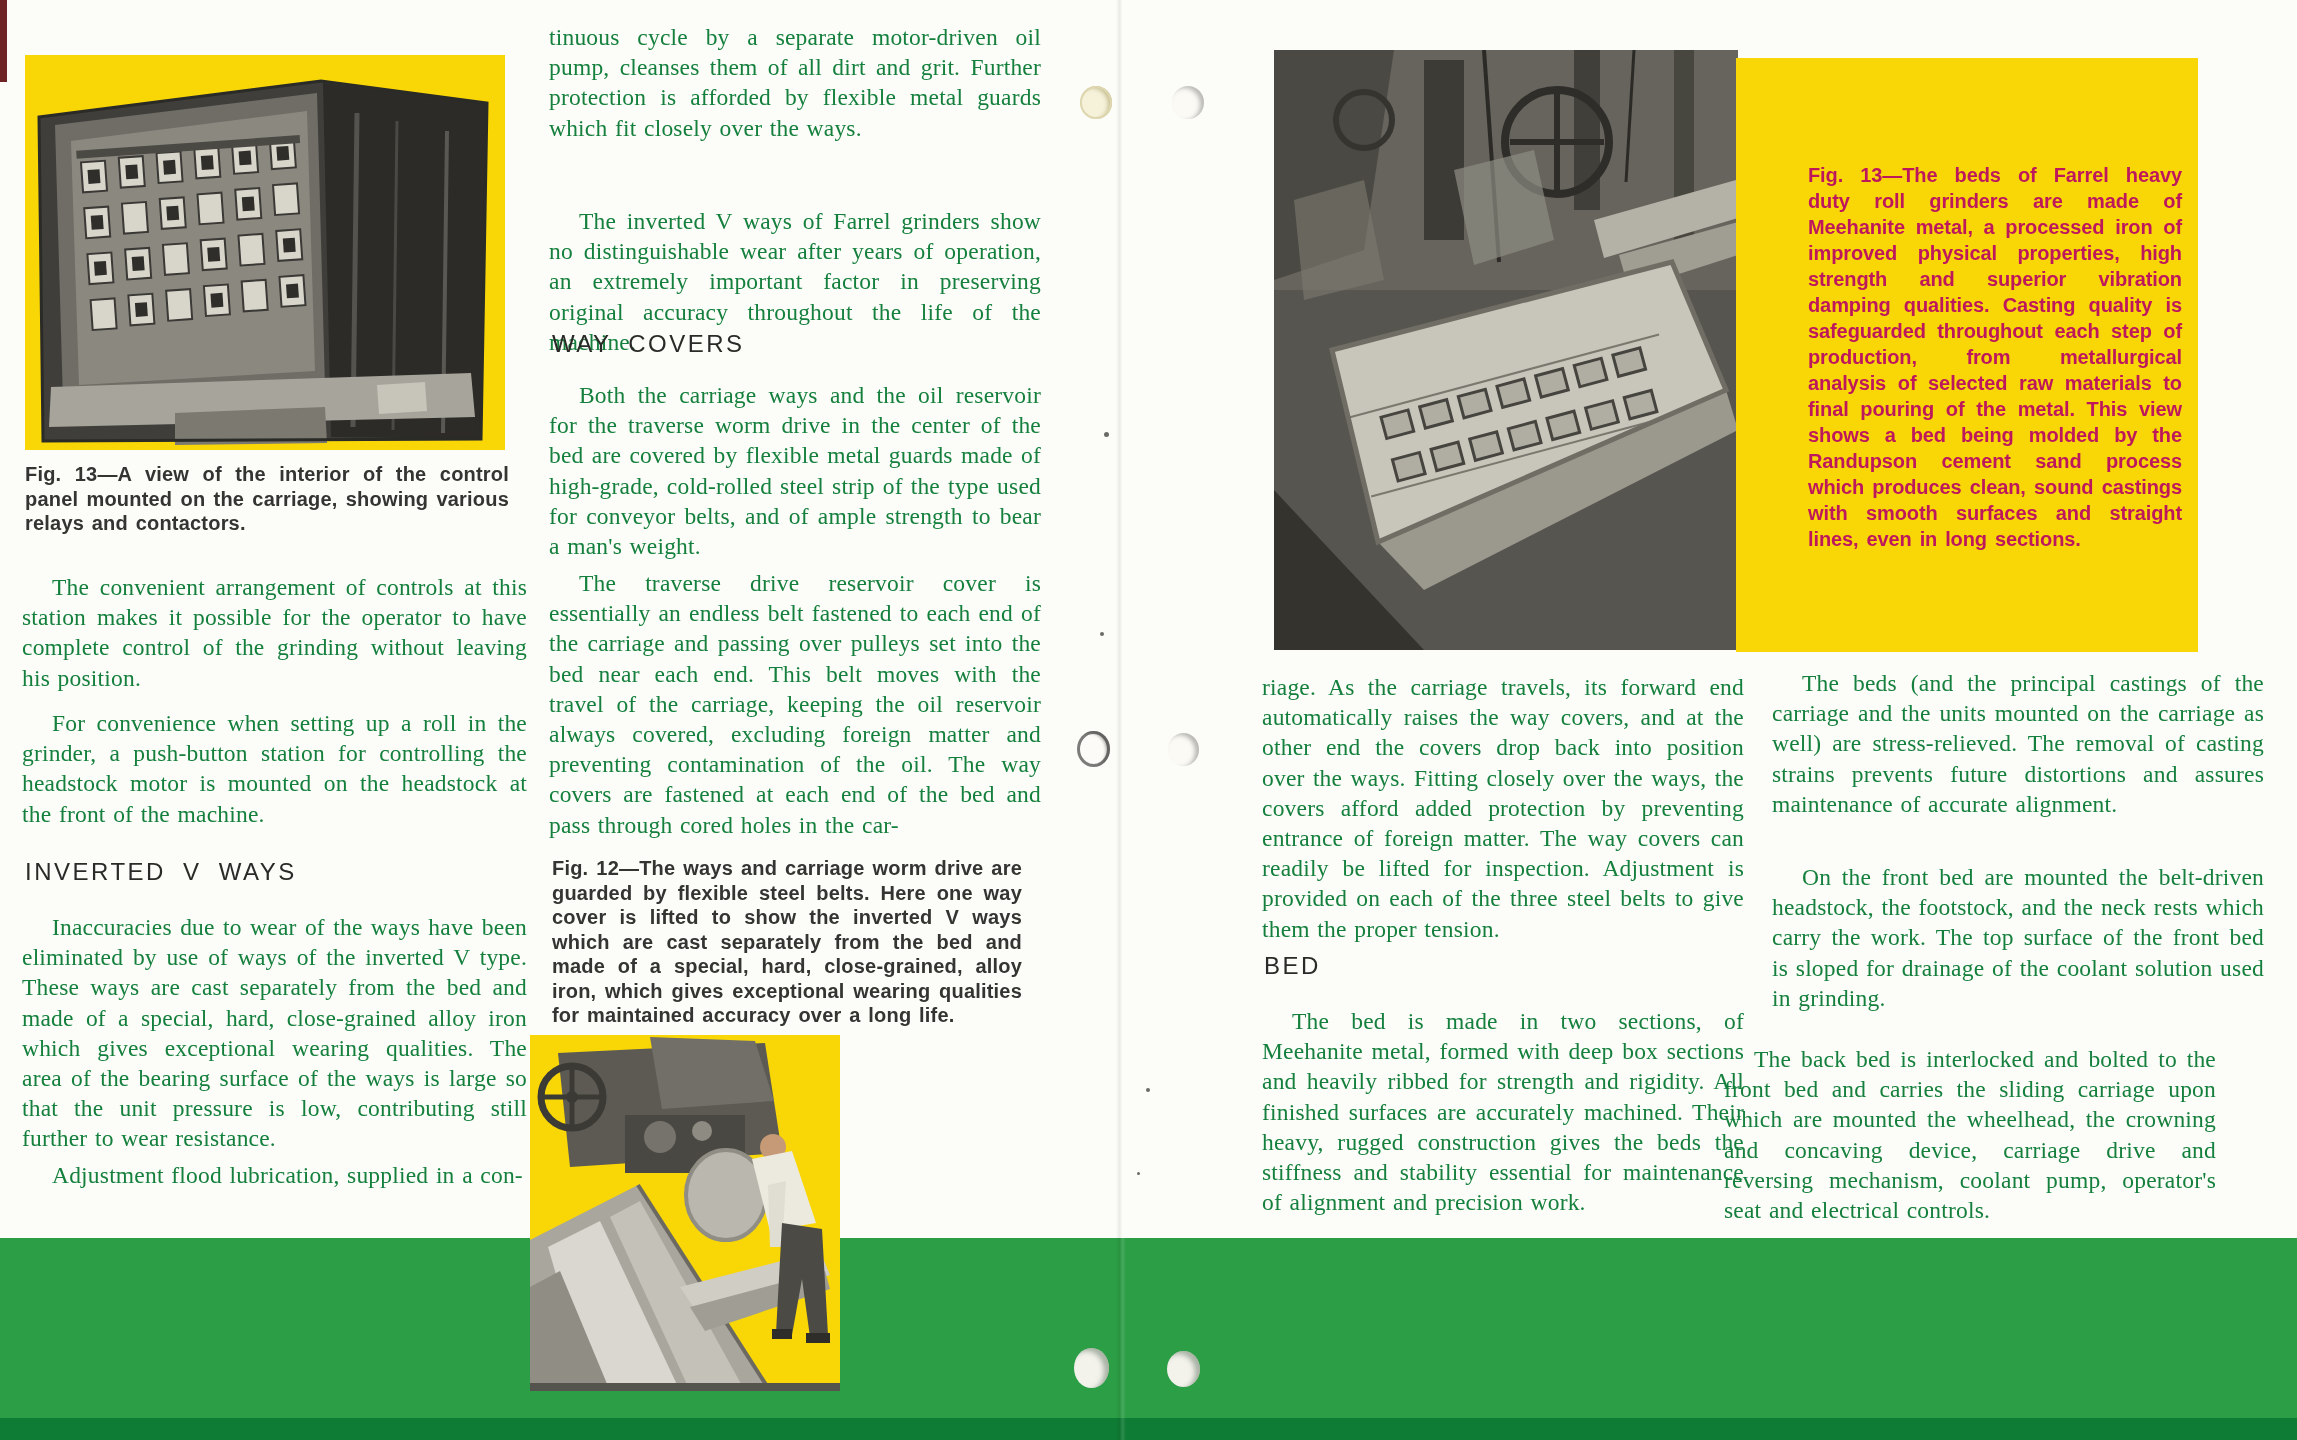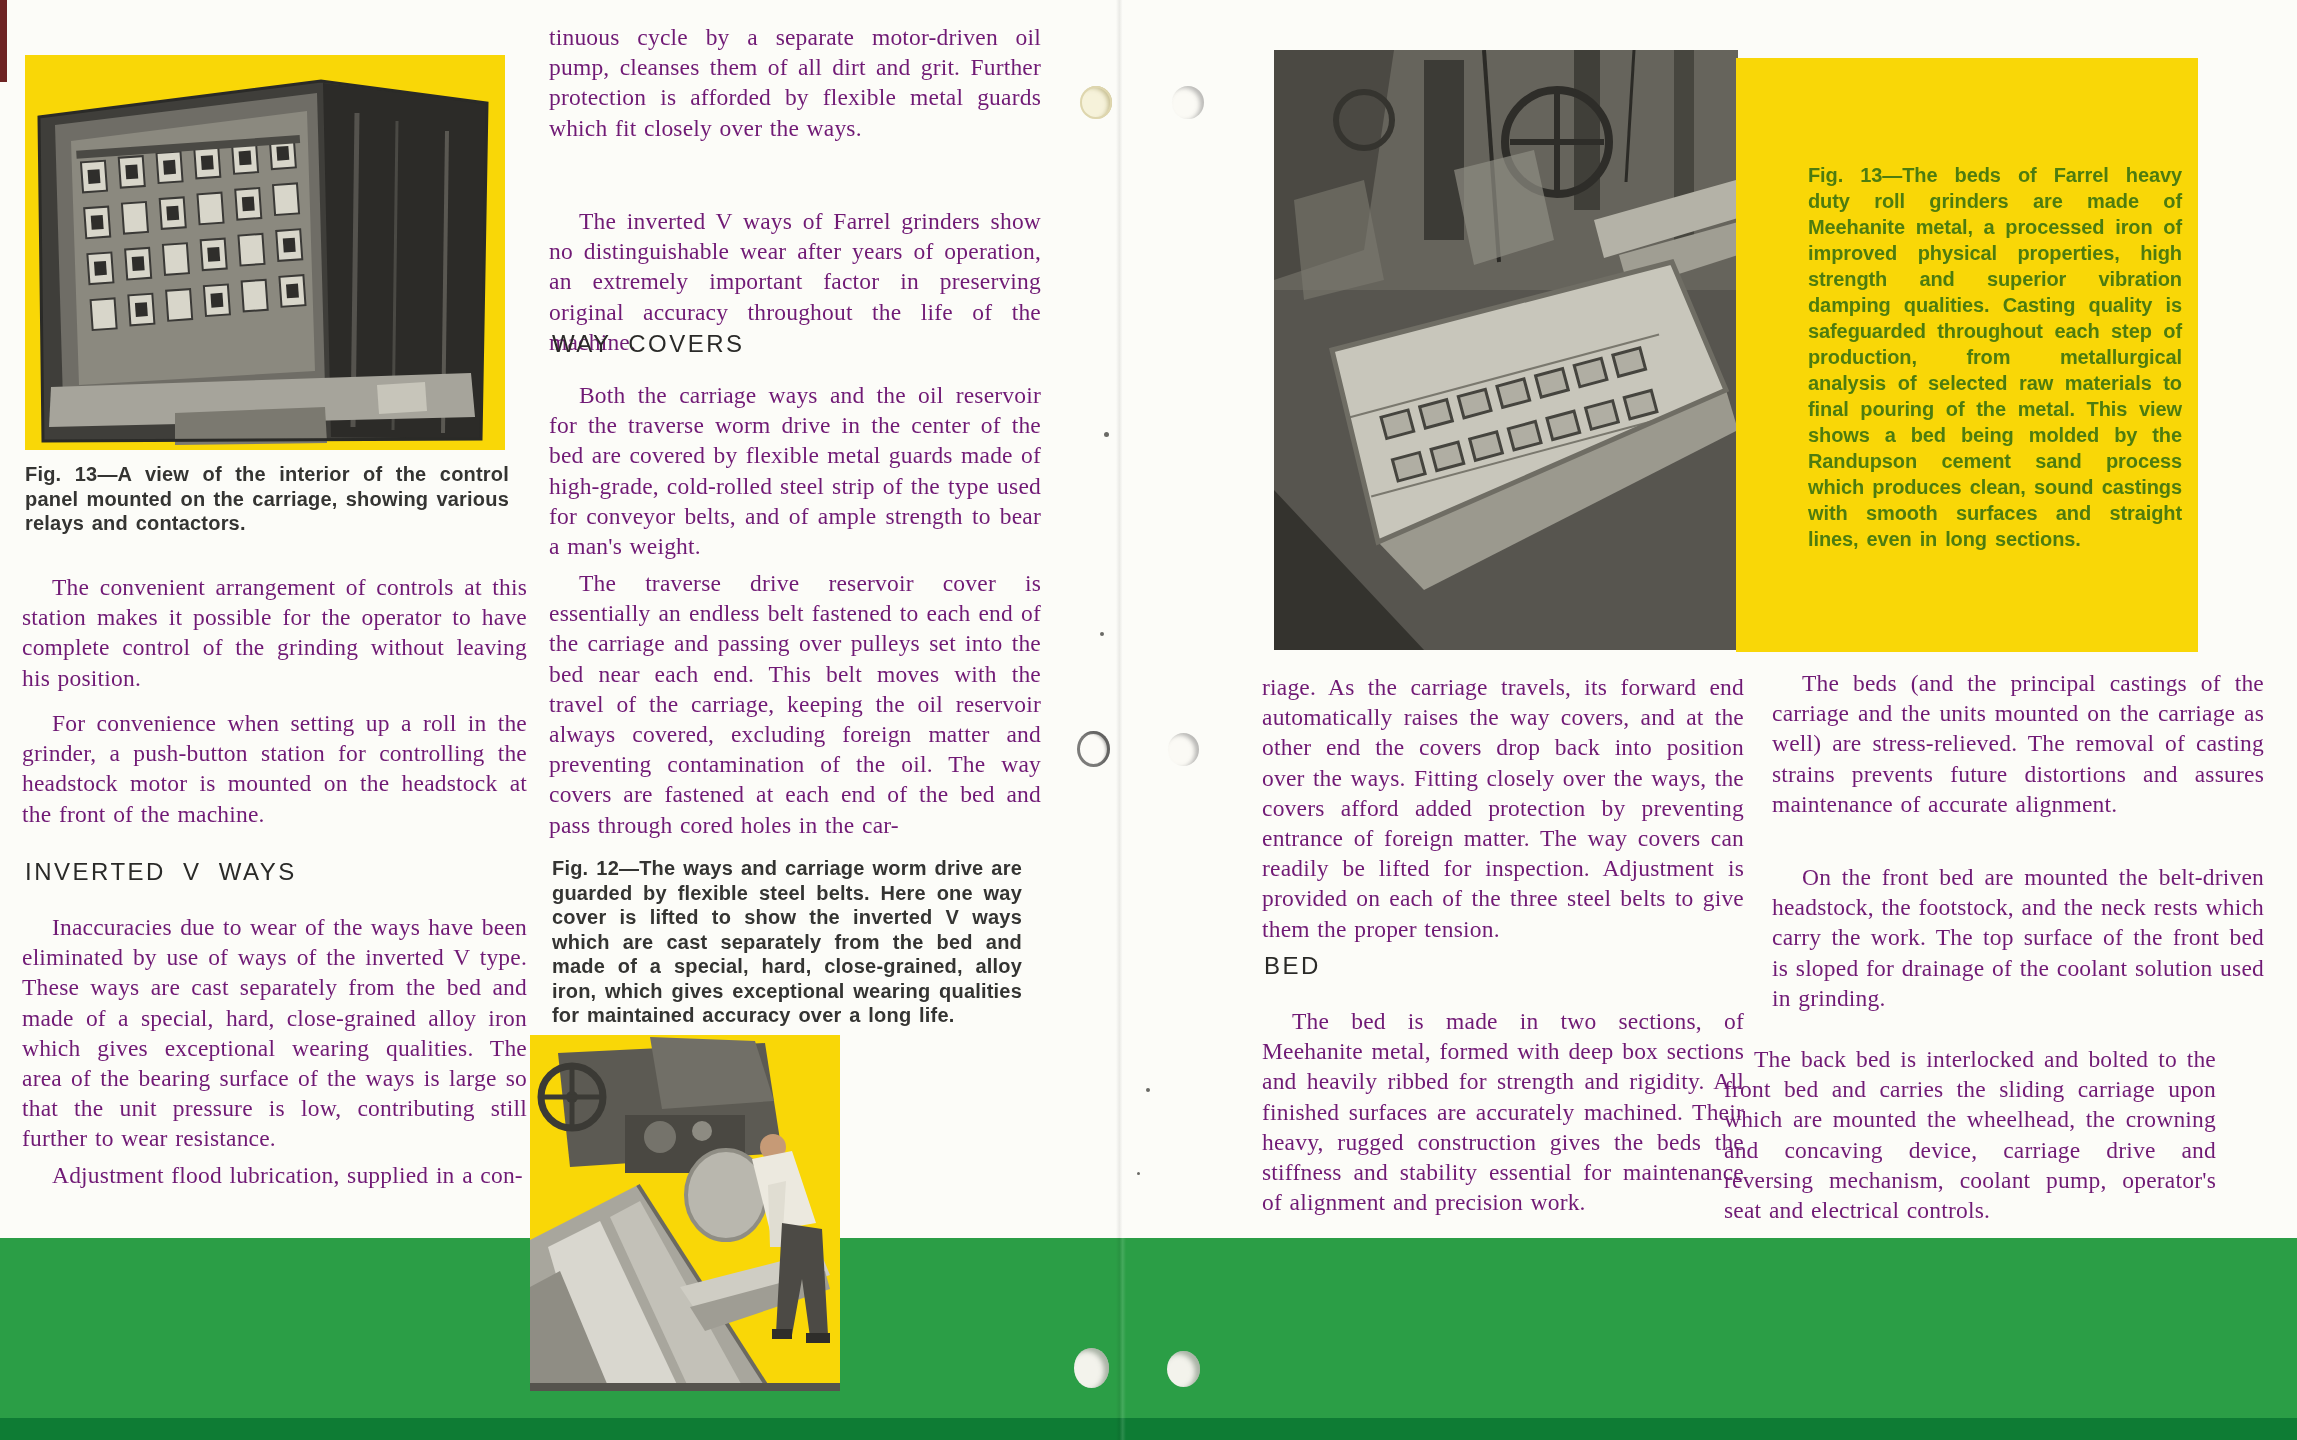--- a/index.html
+++ b/index.html
@@ -5,38 +5,38 @@
   html,body{margin:0;padding:0;}
   body{
     width:2297px;height:1440px;position:relative;overflow:hidden;
     background:#fcfcf8;
     font-family:"Liberation Serif", serif;
   }
   .abs{position:absolute;}
   .body-text{
     font-family:"Liberation Serif", serif;
     font-size:23.5px;line-height:30.2px;
-    color:#701a75;text-align:justify;
+    color:#15803d;text-align:justify;
     letter-spacing:0.2px;word-spacing:1.5px;
   }
   .indent{text-indent:30px;}
   .sec-heading{
     font-family:"Liberation Sans", sans-serif;
     font-weight:400;font-size:24px;color:#2a2a28;
     letter-spacing:2.5px;word-spacing:8px;
   }
   .caption{
     font-family:"Liberation Sans", sans-serif;
     font-weight:700;font-size:20px;line-height:24.5px;
     color:#343432;text-align:justify;letter-spacing:0.2px;word-spacing:2px;
   }
   .fig13-text{
     font-family:"Liberation Sans", sans-serif;
     font-weight:700;font-size:20px;line-height:26px;
-    color:#4d7c0f;text-align:justify;letter-spacing:-0.1px;word-spacing:2.5px;
+    color:#be185d;text-align:justify;letter-spacing:-0.1px;word-spacing:2.5px;
   }
   .green-band{background:#2b9e46;}
   .green-dark{background:#0e7c34;}
   .punch{position:absolute;border-radius:50%;background:#fbfaf5;z-index:6;}
   .speck{position:absolute;border-radius:50%;background:#6a6a66;z-index:6;}
   .fold{
     position:absolute;left:1116px;top:0;width:10px;height:1440px;z-index:5;
     background:linear-gradient(to right, rgba(0,0,0,0), rgba(0,0,0,0.07), rgba(255,255,255,0.12), rgba(0,0,0,0));
   }
   .red-edge{position:absolute;left:0;top:0;width:7px;height:82px;background:#6e2424;z-index:7;}

